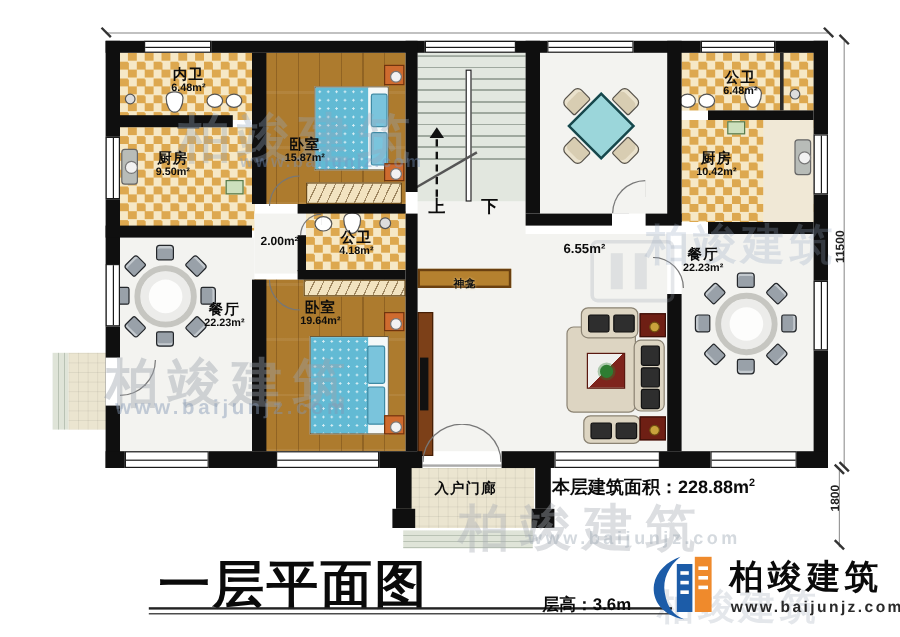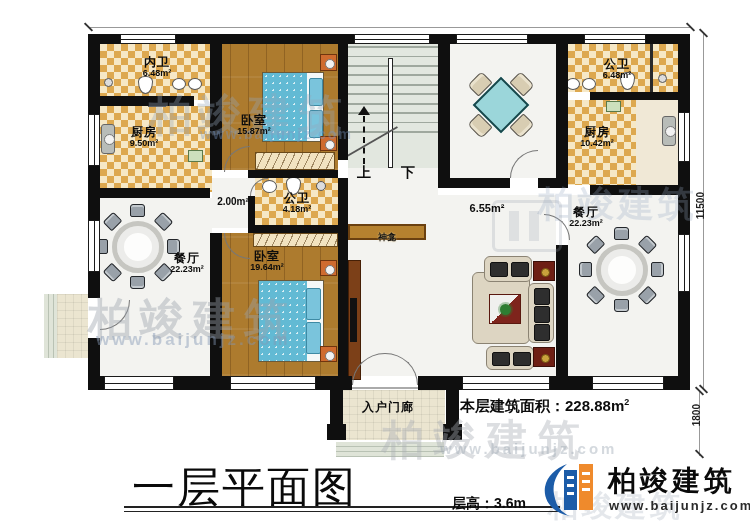--- a/index.html
+++ b/index.html
@@ -315,21 +315,21 @@
   <div class="wm" style="left:548px;top:486px;font-size:30px;letter-spacing:4px;color:rgba(165,175,188,.3);">柏竣建筑</div>
   <div class="wm" style="left:492px;top:200px;width:64px;height:46px;border:3px solid rgba(150,160,172,.25);border-radius:6px;">
     <div style="position:absolute;left:14px;top:8px;width:10px;height:30px;background:rgba(150,160,172,.22);"></div>
     <div style="position:absolute;left:34px;top:8px;width:10px;height:30px;background:rgba(150,160,172,.22);"></div>
   </div>
 
   <div class="abs" style="left:460px;top:397px;z-index:7;font-size:15px;font-weight:bold;color:#0c0c0c;white-space:nowrap;">
     <span>本层建筑面积：</span><span>228.88m</span><sup style="font-size:9px;">2</sup>
   </div>
 
-  <div class="abs" style="left:132px;top:459px;z-index:7;font-size:43px;font-weight:normal;letter-spacing:2px;color:#0a0a0a;">一层平面图</div>
+  <div class="abs" style="left:132px;top:459px;z-index:7;font-size:43px;font-weight:bold;letter-spacing:2px;color:#0a0a0a;">一层平面图</div>
   <div class="abs" style="left:124px;top:506px;width:436px;height:2px;background:#222;z-index:7;"></div>
   <div class="abs" style="left:124px;top:511px;width:436px;height:1px;background:#222;z-index:7;"></div>
   <div class="abs" style="left:452px;top:495px;z-index:7;font-size:14px;font-weight:bold;color:#0a0a0a;">层高：3.6m</div>
 
   <div class="abs" style="left:540px;top:458px;width:205px;height:68px;z-index:7;">
     <svg width="64" height="62" viewBox="0 0 64 62" style="position:absolute;left:0;top:2px;">
       <path d="M30 56 C12 53 3 40 5 27 C7 16 16 8 27 4 C17 12 12 23 14 34 C16 47 22 53 30 56 Z" fill="#1c5ca8"></path>
       <rect x="24" y="10" width="13" height="40" fill="#1c5ca8"></rect>
       <rect x="39" y="4" width="14" height="46" fill="#ef8a2c"></rect>
       <rect x="27" y="16" width="7" height="3" fill="#fff"></rect>

